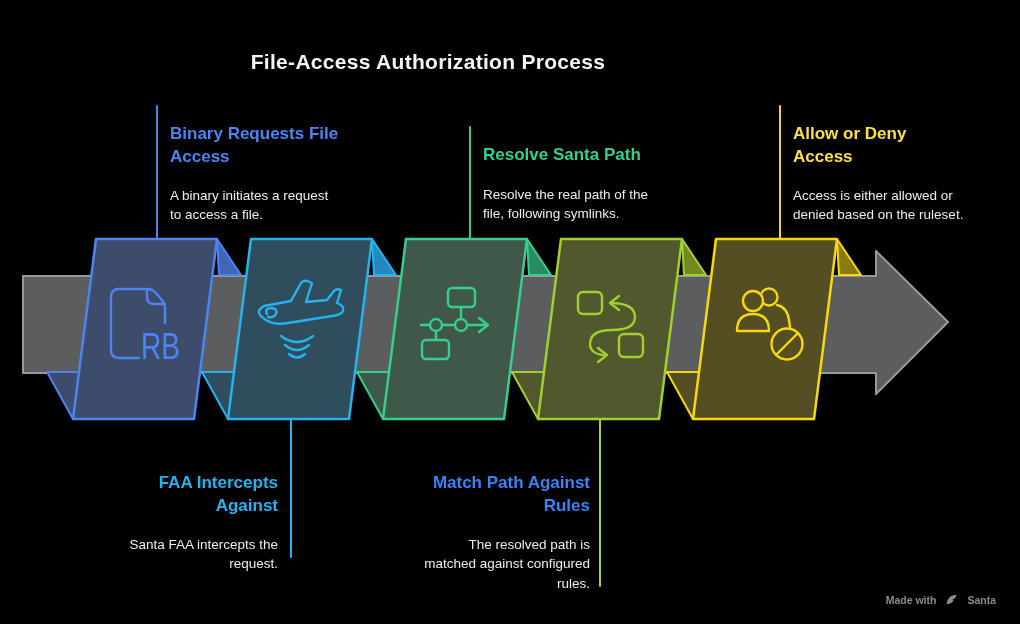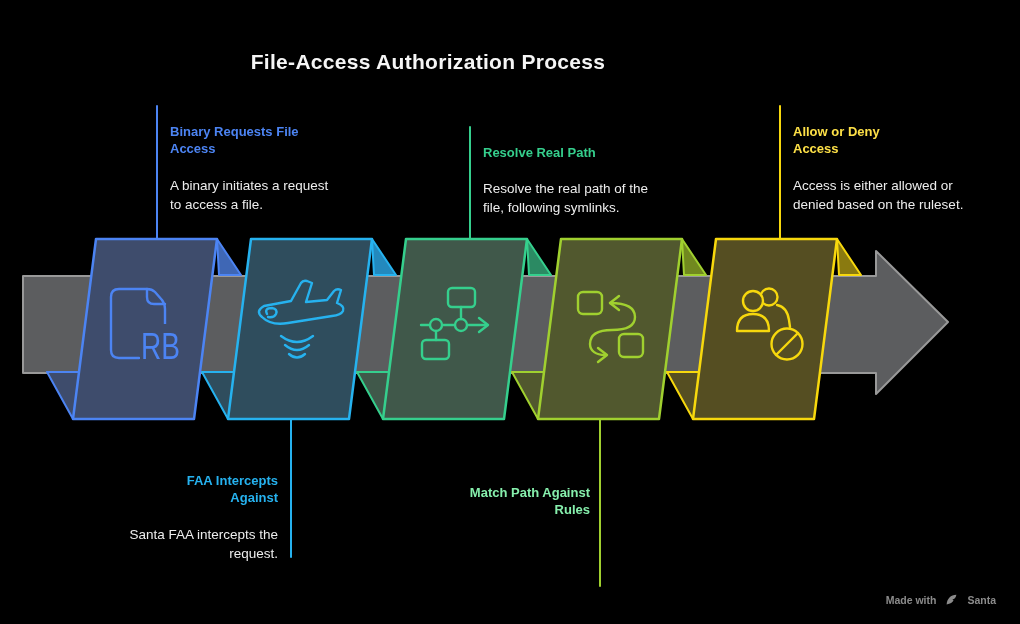--- a/index.html
+++ b/index.html
@@ -3,21 +3,21 @@
 <meta charset="utf-8">
 <style>
   html,body{margin:0;padding:0;background:#000;}
   .canvas{position:relative;width:1020px;height:624px;background:#000;overflow:hidden;
           font-family:"Liberation Sans",sans-serif;}
   .title{position:absolute;top:50px;left:0;width:856px;text-align:center;
          font-size:21px;font-weight:bold;letter-spacing:.3px;}
   .graphic{position:absolute;left:0;top:0;width:1020px;height:624px;}
   .step-label{position:absolute;white-space:pre-line;}
   .step-label.align-right{text-align:right;}
-  .step-heading{font-size:13px;font-weight:bold;line-height:1.33;}
+  .step-heading{font-size:17px;font-weight:bold;line-height:1.33;}
   .step-body{font-size:13.5px;line-height:1.42;color:#ededed;}
   .footer{position:absolute;right:24px;bottom:18px;display:flex;align-items:center;gap:9px;
           color:#8b8b8b;font-size:10.5px;font-weight:bold;}
   .footer svg{display:block;}
 </style>
 </head>
 <body>
 
 <div class="canvas">
 
@@ -109,28 +109,31 @@
   </div>
 
   <div class="step-label align-right" style="left:78px;top:454px;width:200px">
     <div class="step-heading" style="color: rgb(38, 178, 239);">FAA Intercepts
 Against</div>
     <div class="step-body">Santa FAA intercepts the
 request.</div>
   </div>
 
   <div class="step-label" style="left:483px;top:126px;width:195px">
-    <div class="step-heading" style="color: rgb(53, 207, 141);">Resolve Real Path</div>
+    <div class="step-heading" style="color: rgb(53, 207, 141);">Resolve Santa Path</div>
     <div class="step-body">Resolve the real path of the
 file, following symlinks.</div>
   </div>
 
   <div class="step-label align-right" style="left:392px;top:454px;width:198px">
-    <div class="step-heading" style="color: #86efac; margin-top: 12px;">Match Path Against
+    <div class="step-heading" style="color: #3b82f6;">Match Path Against
 Rules</div>
+    <div class="step-body">The resolved path is
+matched against configured
+rules.</div>
   </div>
 
   <div class="step-label" style="left:793px;top:105px;width:200px">
     <div class="step-heading" style="color: #fde047;">Allow or Deny
 Access</div>
     <div class="step-body">Access is either allowed or
 denied based on the ruleset.</div>
   </div>
 
   <div class="footer">

